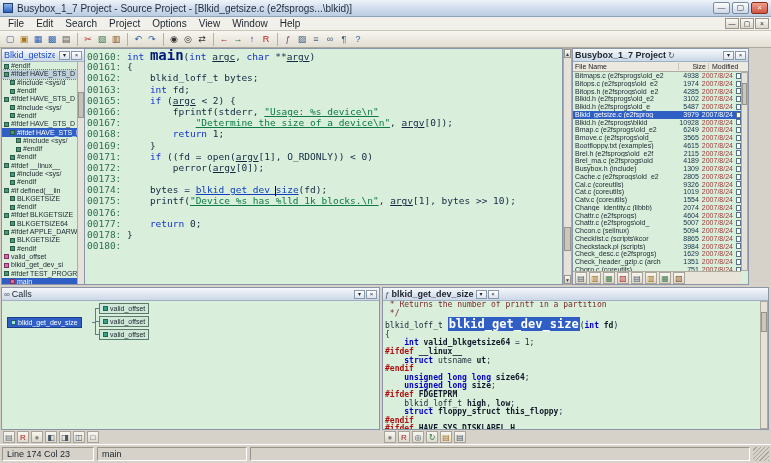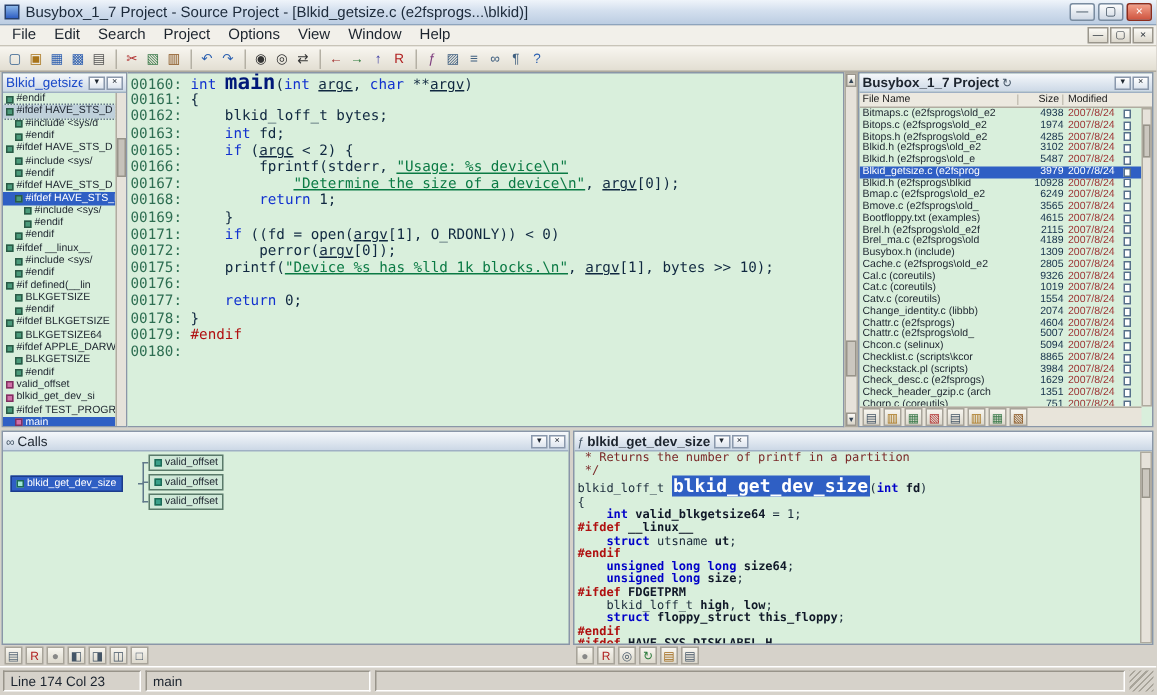--- a/index.html
+++ b/index.html
@@ -60,21 +60,21 @@
 
 
 .vscroll{position:absolute;background:#e6e2da;border:1px solid #aeaa9e;}
 .sbtn{position:absolute;left:0;right:0;height:9px;background:linear-gradient(#fbfaf6,#d8d4c8);border:1px solid #9a968c;font-size:5px;line-height:8px;text-align:center;color:#345;}
 .sbtn.up{top:0;} .sbtn.dn{bottom:0;}
 .vthumb{position:absolute;left:0;right:0;background:#cbc7bf;border:1px solid #98948a;}
 .edscroll{left:563px;top:48px;width:9px;height:237px;}
 .edscroll .vthumb{top:178px;height:24px;}
 
 
-.project{left:572px;top:48px;width:197px;height:237px;}
+.project{left:572px;top:48px;width:177px;height:237px;}
 .pcols{position:absolute;top:13px;left:0;right:0;height:10px;background:#ece9e0;border-bottom:1px solid #b0aca0;display:flex;align-items:center;font-size:7px;color:#222;}
 .pc-name{width:106px;padding-left:2px;border-right:1px solid #c6c2b6;}
 .pc-size{width:30px;text-align:right;padding-right:2px;border-right:1px solid #c6c2b6;}
 .pc-mod{flex:1;padding-left:3px;}
 .filelist{position:absolute;top:23px;left:0;right:7px;bottom:13px;overflow:hidden;}
 .frow{display:flex;align-items:center;height:7.75px;font-size:7px;line-height:7.5px;white-space:nowrap;}
 .fname{width:106px;overflow:hidden;padding-left:2px;}
 .fsize{width:30px;text-align:right;color:#15304a;}
 .fdate{width:40px;color:#9e3434;padding-left:3px;}
 .fdoc{width:5px;height:6px;background:#fff;border:1px solid #56708a;flex:none;}
@@ -320,25 +320,26 @@
       <div class="cline" data-name="code-line"><span class="lnum" data-name="line-number">00161:</span><span class="tk pl" data-name="code-token">{</span></div>
       <div class="cline" data-name="code-line"><span class="lnum" data-name="line-number">00162:</span><span class="tk pl" data-name="code-token">    blkid_loff_t bytes;</span></div>
       <div class="cline" data-name="code-line"><span class="lnum" data-name="line-number">00163:</span><span class="tk pl" data-name="code-token">    </span><span class="tk kw" data-name="code-token">int</span><span class="tk pl" data-name="code-token"> fd;</span></div>
       <div class="cline" data-name="code-line"><span class="lnum" data-name="line-number">00165:</span><span class="tk pl" data-name="code-token">    </span><span class="tk kw" data-name="code-token">if</span><span class="tk pl" data-name="code-token"> (</span><span class="tk idu" data-name="code-token">argc</span><span class="tk pl" data-name="code-token"> &lt; 2) {</span></div>
       <div class="cline" data-name="code-line"><span class="lnum" data-name="line-number">00166:</span><span class="tk pl" data-name="code-token">        fprintf(stderr, </span><span class="tk str" data-name="code-token">"Usage: %s device\n"</span></div>
       <div class="cline" data-name="code-line"><span class="lnum" data-name="line-number">00167:</span><span class="tk pl" data-name="code-token">            </span><span class="tk str" data-name="code-token">"Determine the size of a device\n"</span><span class="tk pl" data-name="code-token">, </span><span class="tk idu" data-name="code-token">argv</span><span class="tk pl" data-name="code-token">[0]);</span></div>
       <div class="cline" data-name="code-line"><span class="lnum" data-name="line-number">00168:</span><span class="tk pl" data-name="code-token">        </span><span class="tk kw" data-name="code-token">return</span><span class="tk pl" data-name="code-token"> 1;</span></div>
       <div class="cline" data-name="code-line"><span class="lnum" data-name="line-number">00169:</span><span class="tk pl" data-name="code-token">    }</span></div>
       <div class="cline" data-name="code-line"><span class="lnum" data-name="line-number">00171:</span><span class="tk pl" data-name="code-token">    </span><span class="tk kw" data-name="code-token">if</span><span class="tk pl" data-name="code-token"> ((fd = open(</span><span class="tk idu" data-name="code-token">argv</span><span class="tk pl" data-name="code-token">[1], O_RDONLY)) &lt; 0)</span></div>
       <div class="cline" data-name="code-line"><span class="lnum" data-name="line-number">00172:</span><span class="tk pl" data-name="code-token">        perror(</span><span class="tk idu" data-name="code-token">argv</span><span class="tk pl" data-name="code-token">[0]);</span></div>
+      <div class="cline" data-name="code-line"><span class="lnum" data-name="line-number">00173:</span></div>
+      <div class="cline" data-name="code-line"><span class="lnum" data-name="line-number">00174:</span><span class="tk pl" data-name="code-token">    bytes = </span><span class="tk lnk" data-name="code-token">blkid_get_dev_</span><span class="tk caret" data-name="text-caret"></span><span class="tk lnk" data-name="code-token">size</span><span class="tk pl" data-name="code-token">(fd);</span></div>
       <div class="cline" data-name="code-line"><span class="lnum" data-name="line-number">00175:</span><span class="tk pl" data-name="code-token">    printf(</span><span class="tk str" data-name="code-token">"Device %s has %lld 1k blocks.\n"</span><span class="tk pl" data-name="code-token">, </span><span class="tk idu" data-name="code-token">argv</span><span class="tk pl" data-name="code-token">[1], bytes &gt;&gt; 10);</span></div>
       <div class="cline" data-name="code-line"><span class="lnum" data-name="line-number">00176:</span></div>
       <div class="cline" data-name="code-line"><span class="lnum" data-name="line-number">00177:</span><span class="tk pl" data-name="code-token">    </span><span class="tk kw" data-name="code-token">return</span><span class="tk pl" data-name="code-token"> 0;</span></div>
       <div class="cline" data-name="code-line"><span class="lnum" data-name="line-number">00178:</span><span class="tk pl" data-name="code-token">}</span></div>
-      <div class="cline" data-name="code-line"><span class="lnum" data-name="line-number">00179:</span><span class="tk pre" data-name="code-token">#endif</span></div>
       <div class="cline" data-name="code-line"><span class="lnum" data-name="line-number">00180:</span></div>
     </div>
 </div>
 <div class="vscroll edscroll" data-name="editor-scrollbar">
   <span class="sbtn up" data-name="scroll-up-icon">▲</span>
   <span class="vthumb" data-name="scroll-thumb"></span>
   <span class="sbtn dn" data-name="scroll-down-icon">▼</span>
 </div>
 
 <div class="panel project" data-name="project-window">

